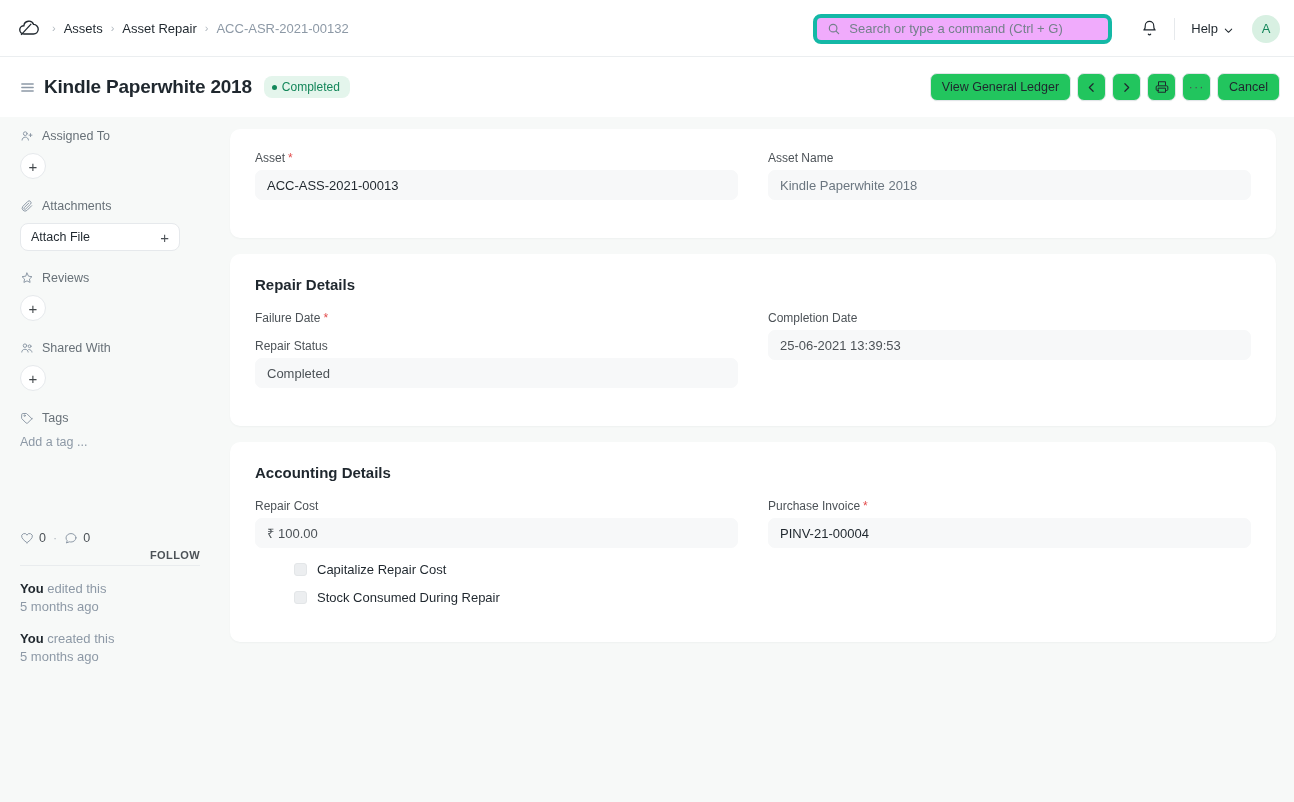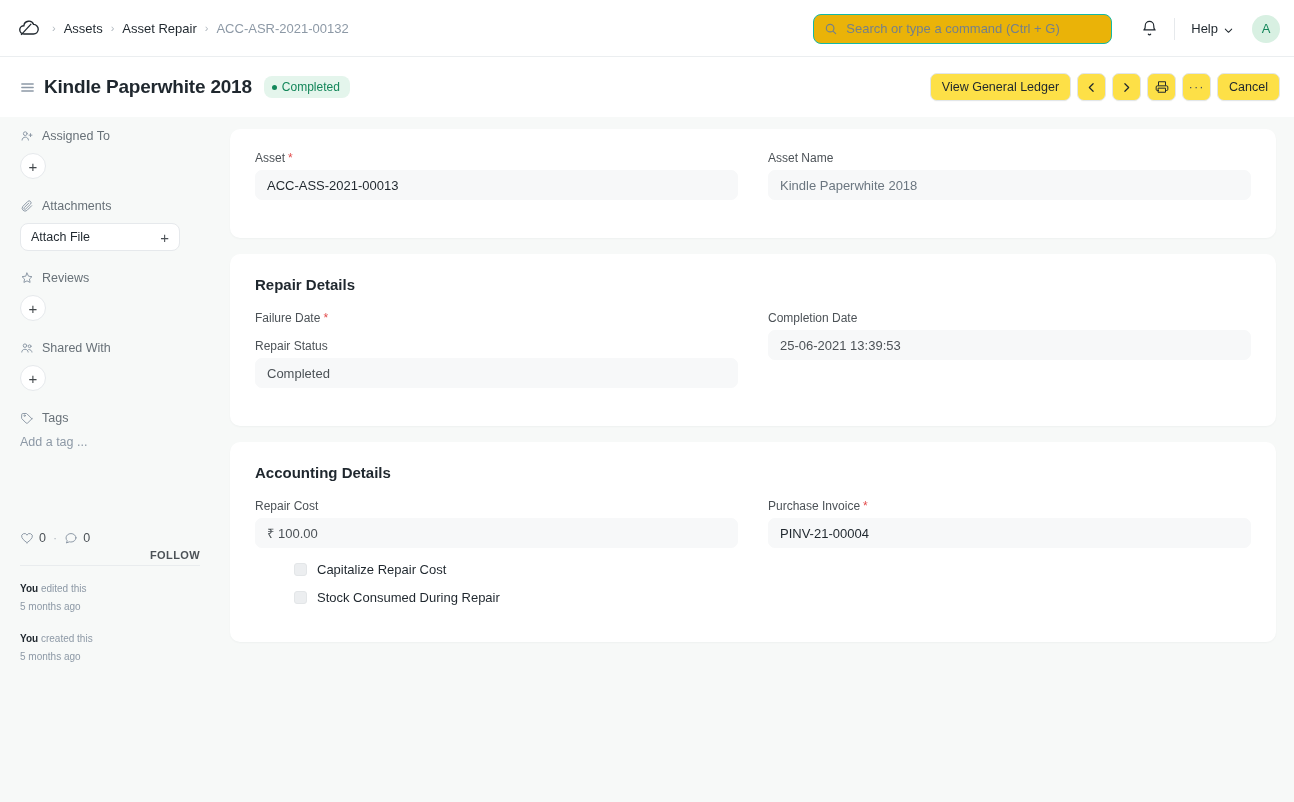--- a/index.html
+++ b/index.html
@@ -45,22 +45,22 @@
     display: flex; align-items: center;
   }
 
   .nav-right {
     position: absolute;
     right: 14px; top: 0; height: 57px;
     display: flex; align-items: center; gap: 0px;
   }
   .searchbox {
     width: 299px; height: 30px;
-    background: #eab308;
-    border: 1px solid #14b8a6;
+    background: #f0abfc;
+    border: 4px solid #14b8a6;
     border-radius: 8px;
     display: flex; align-items: center;
     padding: 0 10px;
     gap: 8px;
     margin-right: 22px;
   }
   .searchbox input {
     border: 0; outline: 0; background: transparent;
     font-family: "Liberation Sans", sans-serif;
     font-size: 13px;
@@ -123,21 +123,21 @@
     width: 5px; height: 5px; border-radius: 50%; background: #13875a;
     display: inline-block;
   }
 
   .head-actions {
     position: absolute; right: 14px; top: 0; height: 60px;
     display: flex; align-items: center; gap: 6px;
   }
   .btn {
     height: 28px;
-    background: #fde047;
+    background: #22c55e;
     border: 1px solid #e2e6e9;
     border-radius: 7px;
     font-family: "Liberation Sans", sans-serif;
     font-size: 12.5px;
     color: #1f272e;
     padding: 0 11px;
     cursor: pointer;
     display: inline-flex; align-items: center; justify-content: center;
     box-shadow: 0 1px 1px rgba(0,0,0,0.02);
   }
@@ -195,21 +195,21 @@
   }
   .foot-stat { display: flex; align-items: center; gap: 5px; cursor: pointer; }
   .foot-sep { color: #b0b8bf; margin: 0 7px; }
   .follow {
     margin-left: auto;
     font-size: 11px; font-weight: 600;
     letter-spacing: 0.4px;
     color: #4c5257; cursor: pointer; margin-top: 34px;
   }
   .divider { height: 1px; background: #e9ecee; margin: 16px 0 14px 0; }
-  .activity { font-size: 10px; line-height: 18px; color: #8d99a6; margin-bottom: 14px; }
+  .activity { font-size: 13px; line-height: 18px; color: #8d99a6; margin-bottom: 14px; }
   .activity b { color: #1f272e; font-weight: 600; }
 
   
   .main {
     flex: 1;
     padding: 12px 18px 0 15px;
     overflow: hidden;
   }
   .card {
     background: #ffffff;

